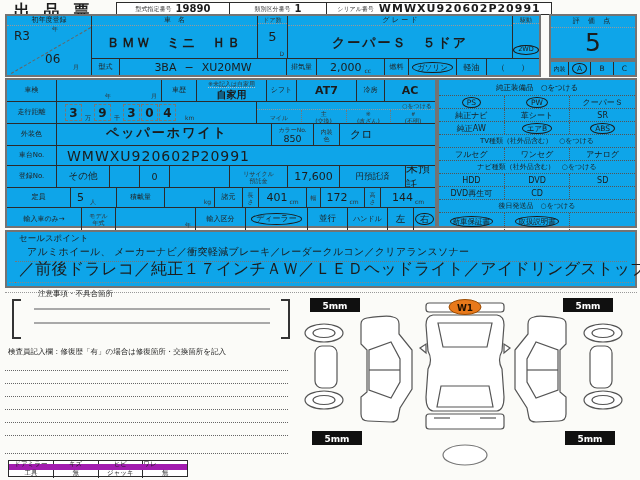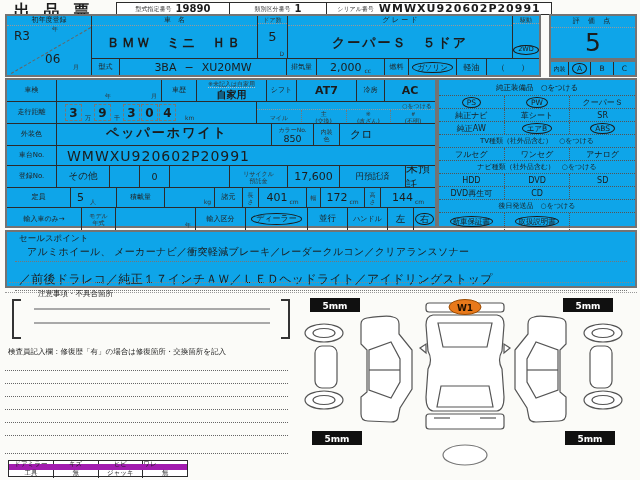--- a/index.html
+++ b/index.html
@@ -372,21 +372,21 @@
       <div class="pCell">
           <span class="oval" style="font-size:7.5px;padding:0 2px">取扱説明書</span>
         </div>
       <div class="pCell"></div>
     </div>
   </div>
 
   <div class="bx" style="left:5px;top:230px;width:632px;height:58px">
     <div class="abs" style="left:12px;top:1px;font-size:8.5px">セールスポイント</div>
     <div class="abs" style="left:8px;top:12px;width:612px;font-size:10px;letter-spacing:0.3px;border-bottom:1.5px dotted #777;padding:1px 0 2px 12px;white-space:nowrap">アルミホイール、 メーカーナビ／衝突軽減ブレーキ／レーダークルコン／クリアランスソナー</div>
-    <div class="abs" style="left:8px;top:38px;width:612px;font-size:12px;letter-spacing:0.3px;border-bottom:1.5px dotted #777;padding:1px 0 2px 4px;white-space:nowrap">／前後ドラレコ／純正１７インチＡＷ／ＬＥＤヘッドライト／アイドリングストップ</div>
+    <div class="abs" style="left:8px;top:26px;width:612px;font-size:16px;letter-spacing:0.3px;border-bottom:1.5px dotted #777;padding:1px 0 2px 4px;white-space:nowrap">／前後ドラレコ／純正１７インチＡＷ／ＬＥＤヘッドライト／アイドリングストップ</div>
     <div class="abs" style="left:2px;top:50px;width:624px;border-bottom:1.5px dotted #888"></div>
   </div>
   <div class="dotline" style="left:5px;top:292px;width:632px;border-top-color:#999"></div>
 
   <div class="abs" style="left:38px;top:289px;font-size:7.5px">注意事項・不具合箇所</div>
   <div class="abs" style="left:12px;top:299px;width:278px;height:40px">
     <div class="abs" style="left:0;top:0;bottom:0;width:9px;border:2px solid #333;border-right:none"></div>
     <div class="abs" style="right:0;top:0;bottom:0;width:9px;border:2px solid #333;border-left:none"></div>
     <div class="grayline" style="left:22px;top:9px;width:236px"></div>
     <div class="grayline" style="left:22px;top:23px;width:236px"></div>

